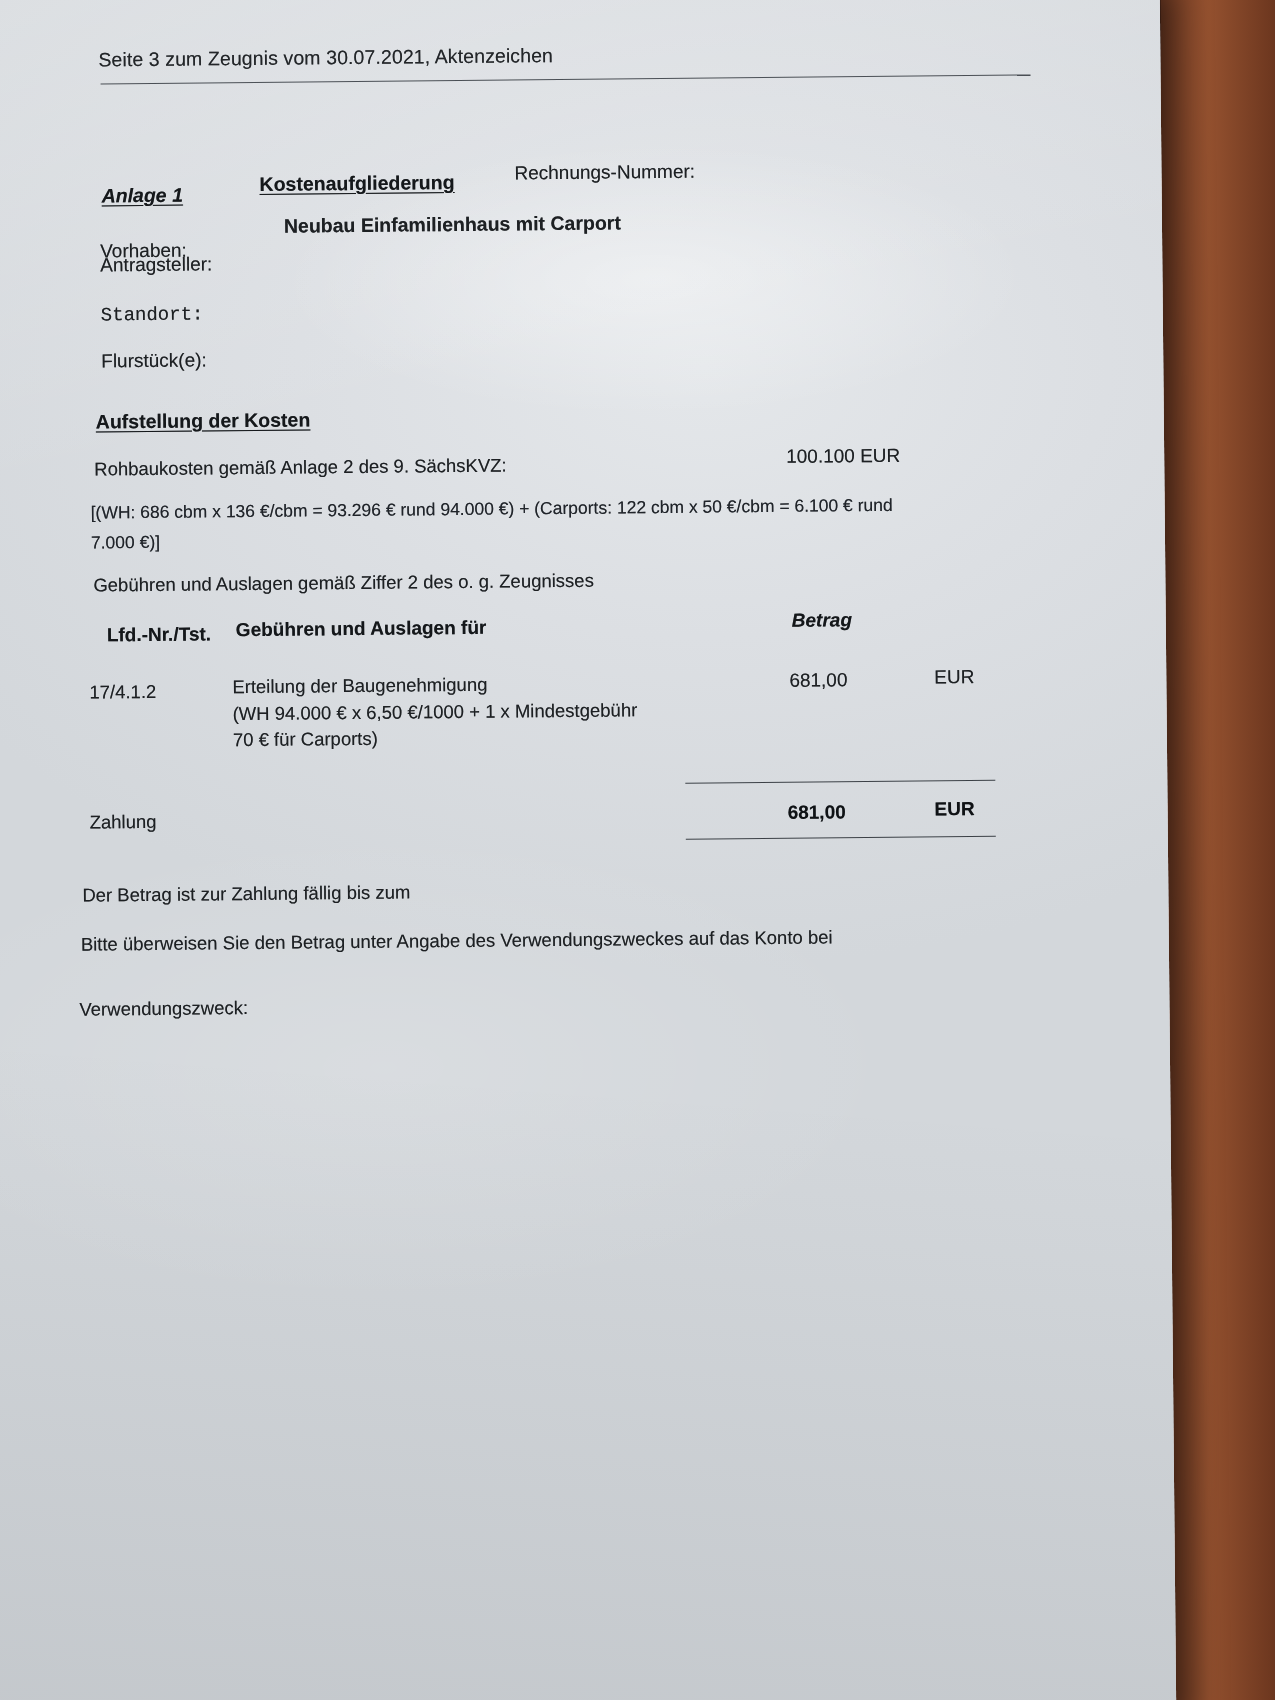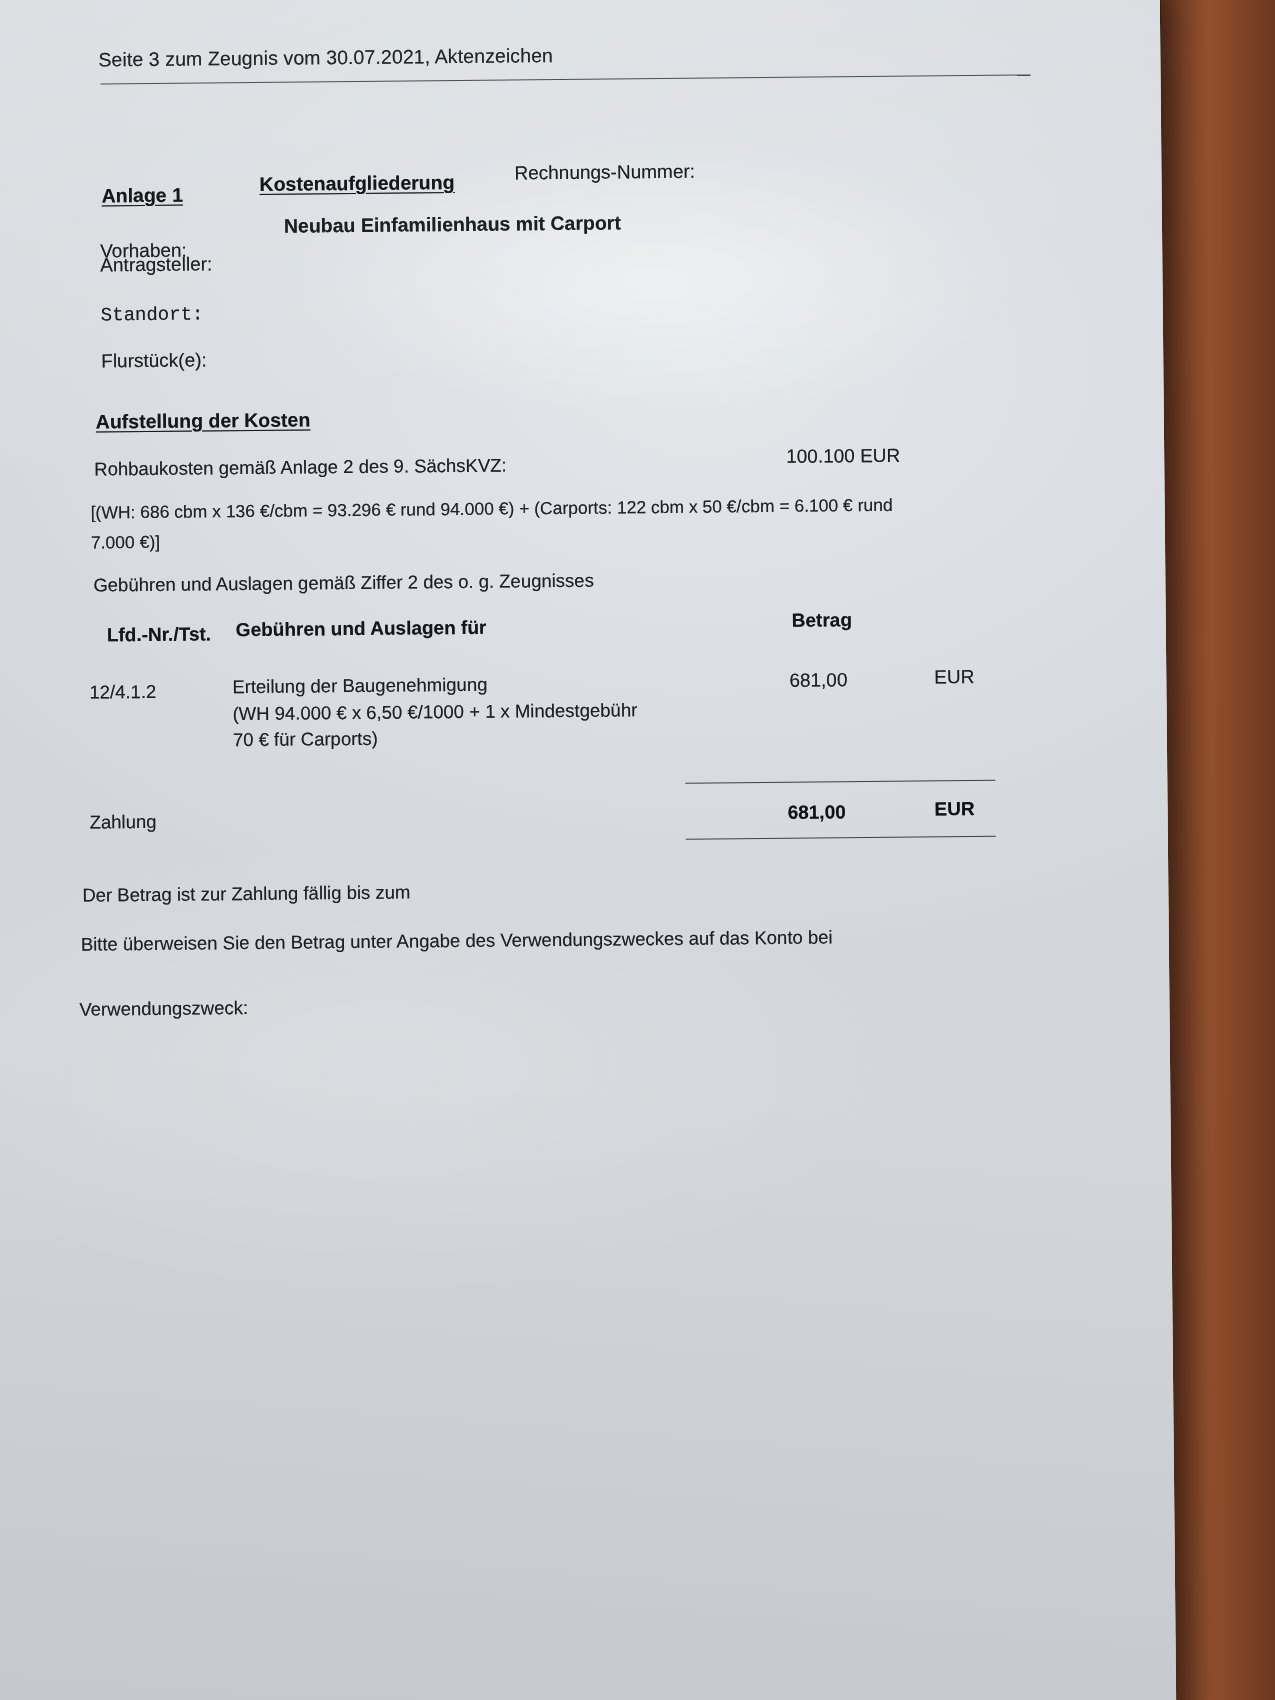--- a/index.html
+++ b/index.html
@@ -113,21 +113,21 @@
 
   <div id="backdrop-right"></div>
 
   <div id="paper"></div>
 
   <div id="sheet">
 
     <div class="abs hdr" style="left:148px; top:60px;">Seite 3 zum Zeugnis vom 30.07.2021, Aktenzeichen</div>
     <div class="hdr-rule" style="left:150px; top:95px; width:930px;"></div>
 
-    <div class="abs lbl-ul" style="left:150px; top:196px;">Anlage 1</div>
+    <div class="abs lbl-ul" style="left:150px; top:196px;font-style:italic;">Anlage 1</div>
 
     <div class="abs lbl-ul" style="left:308px; top:186px;">Kostenaufgliederung</div>
 
     <div class="abs lbl" style="left:563px; top:178px;">Rechnungs-Nummer:</div>
 
     <div class="abs lbl" style="left:148px; top:252px;">Vorhaben:</div>
     <div class="abs lbl bold" style="left:332px; top:228px; font-size:19.5px;">Neubau Einfamilienhaus mit Carport</div>
 
     <div class="abs lbl" style="left:148px; top:266px;">Antragsteller:</div>
 
@@ -140,23 +140,23 @@
     <div class="abs body-txt" style="left:140px; top:470px;">Rohbaukosten gemäß Anlage 2 des 9. SächsKVZ:</div>
     <div class="abs amount" style="left:832px; top:464px;">100.100 EUR</div>
 
     <div class="abs small-txt" style="left:136px; top:514px;">[(WH: 686 cbm x 136 €/cbm = 93.296 € rund 94.000 €) + (Carports: 122 cbm x 50 €/cbm = 6.100 € rund</div>
     <div class="abs small-txt" style="left:136px; top:544px;">7.000 €)]</div>
 
     <div class="abs body-txt" style="left:138px; top:586px;">Gebühren und Auslagen gemäß Ziffer 2 des o. g. Zeugnisses</div>
 
     <div class="abs tbl-head" style="left:130px; top:636px;margin-left:21px;">Lfd.-Nr./Tst.</div>
     <div class="abs tbl-head" style="left:280px; top:632px;">Gebühren und Auslagen für</div>
-    <div class="abs tbl-head" style="left:836px; top:628px;">Betrag</div>
+    <div class="abs tbl-head" style="left:836px; top:628px;font-style:italic;">Betrag</div>
 
-    <div class="abs tbl-cell" style="left:133px; top:693px;">12/4.1.2</div>
+    <div class="abs tbl-cell" style="left:133px; top:693px;">17/4.1.2</div>
     <div class="abs tbl-cell" style="left:276px; top:689px;">Erteilung der Baugenehmigung</div>
     <div class="abs tbl-cell" style="left:276px; top:716px;">(WH 94.000 € x 6,50 €/1000 + 1 x Mindestgebühr</div>
     <div class="abs tbl-cell" style="left:276px; top:742px;">70 € für Carports)</div>
     <div class="abs amount" style="left:833px; top:688px;">681,00</div>
     <div class="abs amount" style="left:978px; top:686px;">EUR</div>
 
     <div class="rule" style="left:728px; top:800px; width:310px;"></div>
 
     <div class="abs tbl-cell" style="left:132px; top:823px;">Zahlung</div>
     <div class="abs amount-b" style="left:830px; top:820px;">681,00</div>

